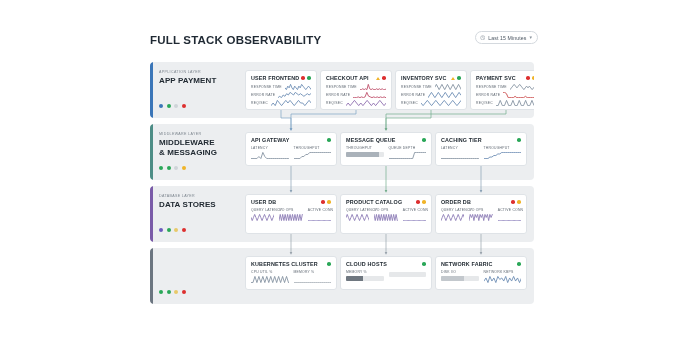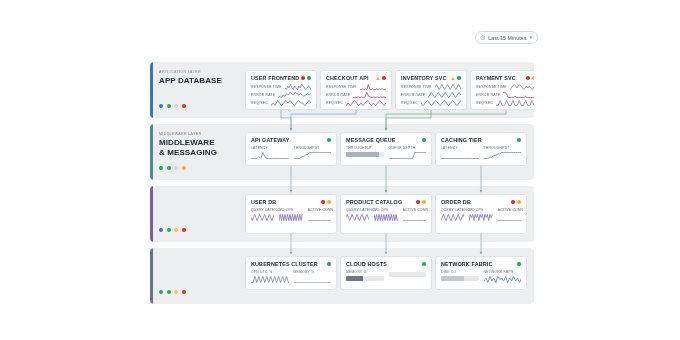--- a/index.html
+++ b/index.html
@@ -161,36 +161,37 @@
     pointer-events: none;
   }
 </style>
 </head>
 <body>
 
 <div id="canvas">
   <div class="board">
 
     <div class="hdr">
+      <div class="hdr-title">FULL STACK OBSERVABILITY</div>
       <div class="time-pill">
         <svg class="clock-ic" viewBox="0 0 12 12">
           <circle cx="6" cy="6" r="4.6" fill="none" stroke="#8c959e" stroke-width="1.1"></circle>
           <path d="M6 3.4V6l1.9 1.2" fill="none" stroke="#8c959e" stroke-width="1.1" stroke-linecap="round"></path>
         </svg>
         <span class="lbl">Last 15 Minutes</span>
         <span class="chev">▾</span>
       </div>
     </div>
 
     <div id="layers-host">
         <div class="band" style="top: 32px; height: 56px;">
           <div class="band-stripe" style="background: rgb(59, 118, 184);"></div>
           <div class="band-label">
             <div class="band-kicker">APPLICATION LAYER</div>
-            <div class="band-name">APP DATABASE</div>
+            <div class="band-name">APP PAYMENT</div>
           </div>
           <div class="band-dots" style="top: 42px;">
             <span class="d" style="background: rgb(59, 118, 184);"></span>
             <span class="d" style="background: rgb(42, 167, 88);"></span>
             <span class="d" style="background: rgb(207, 212, 216);"></span>
             <span class="d" style="background: rgb(221, 47, 47);"></span>
           </div>
           <div class="card" style="left: 95px; top: 8px; width: 72px; height: 40px;">
             <div class="card-head">
               <div class="card-title">USER FRONTEND</div>
@@ -416,20 +417,24 @@
                   <svg viewBox="0 0 100 10" preserveAspectRatio="none">
                     <path d="M0.00,9.40L5.26,9.40L10.53,9.40L15.79,7.20L21.05,7.20L26.32,5.00L31.58,5.00L36.84,2.80L42.11,2.80L47.37,0.60L52.63,0.60L57.89,0.60L63.16,0.60L68.42,0.60L73.68,0.60L78.95,0.60L84.21,0.60L89.47,0.60L94.74,0.60L100.00,0.60" fill="none" stroke="#6f8fb5" stroke-width="0.9" stroke-linejoin="round" stroke-linecap="round" vector-effect="non-scaling-stroke"></path>
                   </svg>
                 </div>
               </div>
             </div>
           </div>
         </div>
         <div class="band" style="top: 156px; height: 56px;">
           <div class="band-stripe" style="background: rgb(122, 91, 168);"></div>
+          <div class="band-label">
+            <div class="band-kicker">DATABASE LAYER</div>
+            <div class="band-name">DATA STORES</div>
+          </div>
           <div class="band-dots" style="top: 42px;">
             <span class="d" style="background: rgb(107, 91, 189);"></span>
             <span class="d" style="background: rgb(42, 167, 88);"></span>
             <span class="d" style="background: rgb(232, 201, 106);"></span>
             <span class="d" style="background: rgb(221, 47, 47);"></span>
           </div>
           <div class="card" style="left: 95px; top: 8px; width: 92px; height: 40px;">
             <div class="card-head">
               <div class="card-title">USER DB</div>
               <div class="card-status">

